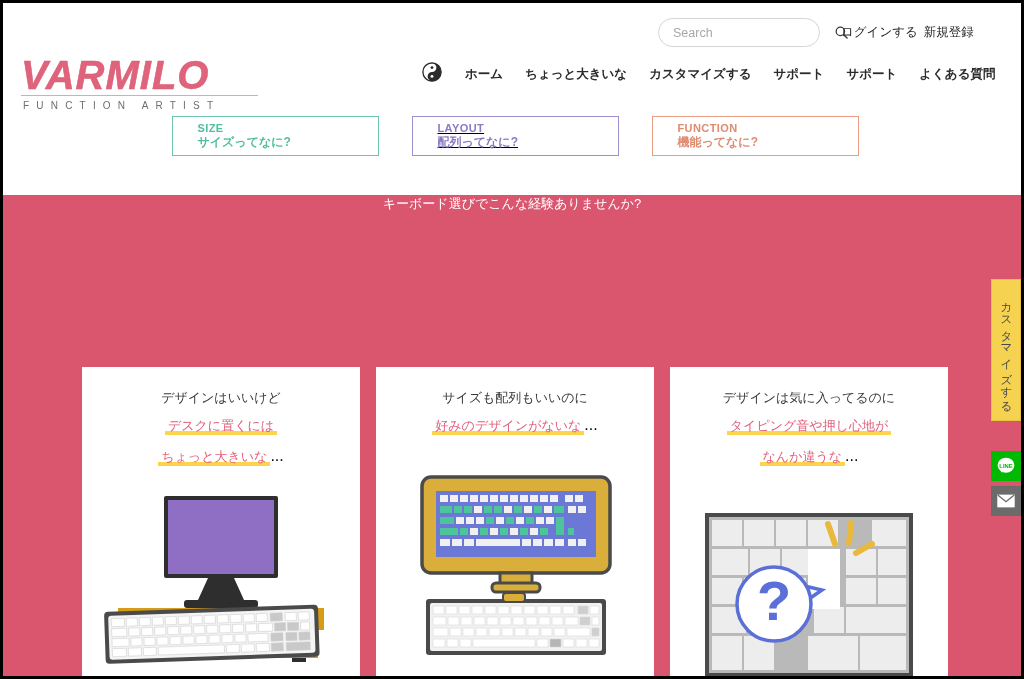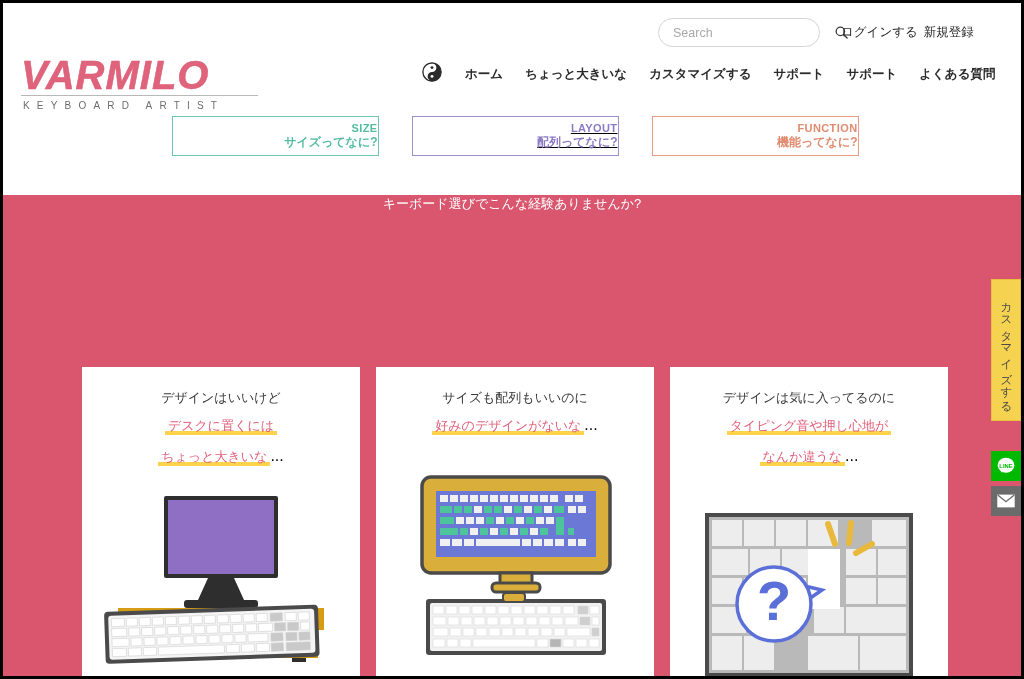--- a/index.html
+++ b/index.html
@@ -111,24 +111,25 @@
     justify-content: center;
     gap: 33px;
   }
   .catbtn {
     width: 207px;
     height: 40px;
     border: 1px solid #ccc;
     background: #fff;
     display: flex;
     flex-direction: column;
-    align-items: flex-end;
+    align-items: flex-start;
     justify-content: center;
     cursor: pointer;
     line-height: 1.25;
+    padding-left: 25px;
   }
   .catbtn .en {
     font-size: 11px;
     font-weight: bold;
     letter-spacing: 0.4px;
   }
   .catbtn .jp {
     font-size: 12px;
     font-weight: bold;
   }
@@ -236,21 +237,21 @@
 </head>
 <body>
 
 <div id="page">
 
   <div class="header">
 
     <div class="logo-wrap">
       <div class="logo-text">VARMILO</div>
       <div class="logo-rule"></div>
-      <div class="logo-sub">KEYBOARD ARTIST</div>
+      <div class="logo-sub">FUNCTION ARTIST</div>
     </div>
 
     <div class="search-box">
       <input type="text" placeholder="Search" style="">
       <svg class="search-icon" viewBox="0 0 20 20">
         <circle cx="8.5" cy="8.5" r="5.6" fill="none" stroke="#3a3a3a" stroke-width="1.7"></circle>
         <line x1="12.6" y1="12.6" x2="17.4" y2="17.4" stroke="#3a3a3a" stroke-width="2" stroke-linecap="round"></line>
       </svg>
     </div>
 

